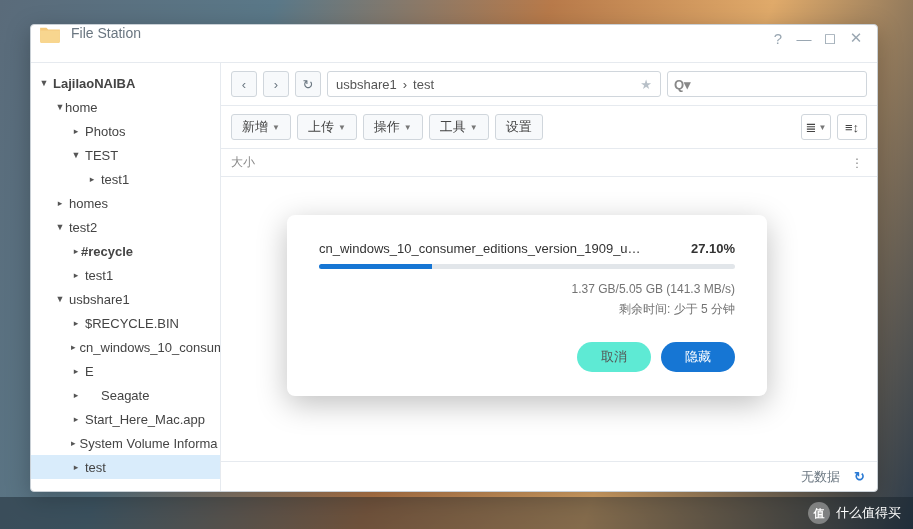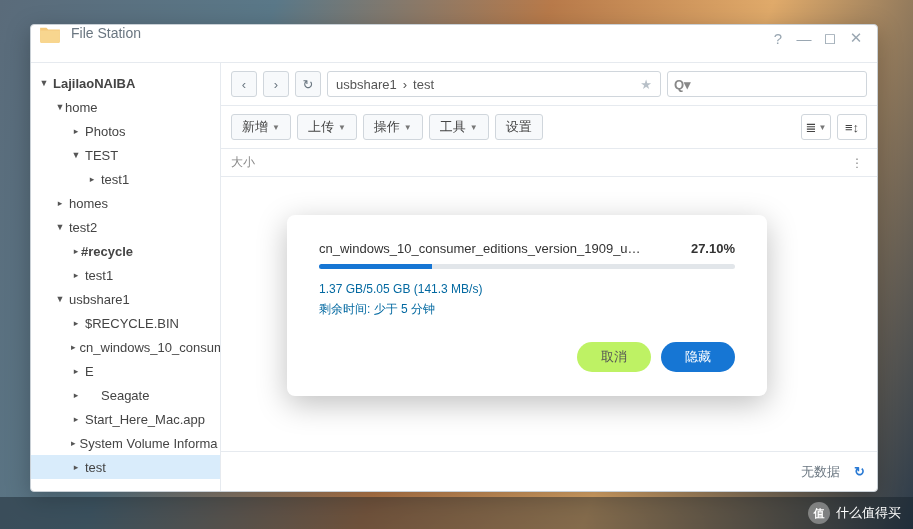--- a/index.html
+++ b/index.html
@@ -79,42 +79,42 @@
     display: inline-flex; align-items: center; justify-content: center; background: #fff; cursor: pointer; }
   .columns {
     display: flex; align-items: center; height: 28px; border-bottom: 1px solid #e6eaef;
     font-size: 12px; color: #888; padding: 0 10px;
   }
   .columns .col { flex: 1; }
   .columns .col.name { flex: 1.5; }
   .columns .more { width: 20px; text-align: center; cursor: pointer; }
   .filegrid { flex: 1; position: relative; }
   .statusbar {
-    height: 40px; border-top: 1px solid #e6eaef; display: flex; align-items: center;
+    height: 30px; border-top: 1px solid #e6eaef; display: flex; align-items: center;
     justify-content: flex-end; gap: 14px; padding: 8px 12px; font-size: 13px; color: #6a7680;
   }
   .statusbar .reload { color: #2a7ad4; cursor: pointer; font-weight: bold; }
   
   .dialog {
     position: absolute; left: 256px; top: 190px; width: 480px;
     background: #fff; border-radius: 8px; box-shadow: 0 8px 30px rgba(0,0,0,.25);
     padding: 26px 32px 24px;
   }
   .dlg-row1 { display: flex; align-items: baseline; font-size: 13px; color: #333; }
   .dlg-fn { flex: 1; white-space: nowrap; overflow: hidden; text-overflow: ellipsis; }
   .dlg-pct { font-weight: 700; margin-left: 4px; }
   .progress { height: 5px; background: #e2e6ea; border-radius: 3px; margin: 8px 0 10px; overflow: hidden; }
   .progress .bar { height: 100%; background: #1676d4; width: 27.1%; }
-  .dlg-meta { font-size: 12px; color: #0369a1; line-height: 1.7; }
+  .dlg-meta { font-size: 12px; color: #737373; line-height: 1.7; text-align: right; }
   .dlg-actions { display: flex; justify-content: flex-end; gap: 10px; margin-top: 22px; }
   .btn {
     height: 30px; padding: 0 24px; border-radius: 15px; font-size: 13px;
     display: inline-flex; align-items: center; justify-content: center; cursor: pointer; border: none;
   }
-  .btn-cancel { background: #bef264; color: #555; font-family: Liberation Serif, serif; }
+  .btn-cancel { background: #5eead4; color: #555; font-family: Liberation Serif, serif; }
   .btn-primary { background: #1676d4; color: #fff; }
 </style>
 </head>
 <body>
 
 <div class="window">
   <div class="titlebar">
     <svg class="folder-icon" viewBox="0 0 24 20">
       <path d="M1 3 h7 l2 2 h13 v13 a2 2 0 0 1 -2 2 h-18 a2 2 0 0 1 -2 -2 z" fill="#f5c97a"></path>
       <path d="M1 6 h22 v12 a2 2 0 0 1 -2 2 h-18 a2 2 0 0 1 -2 -2 z" fill="#f8d68f"></path>

